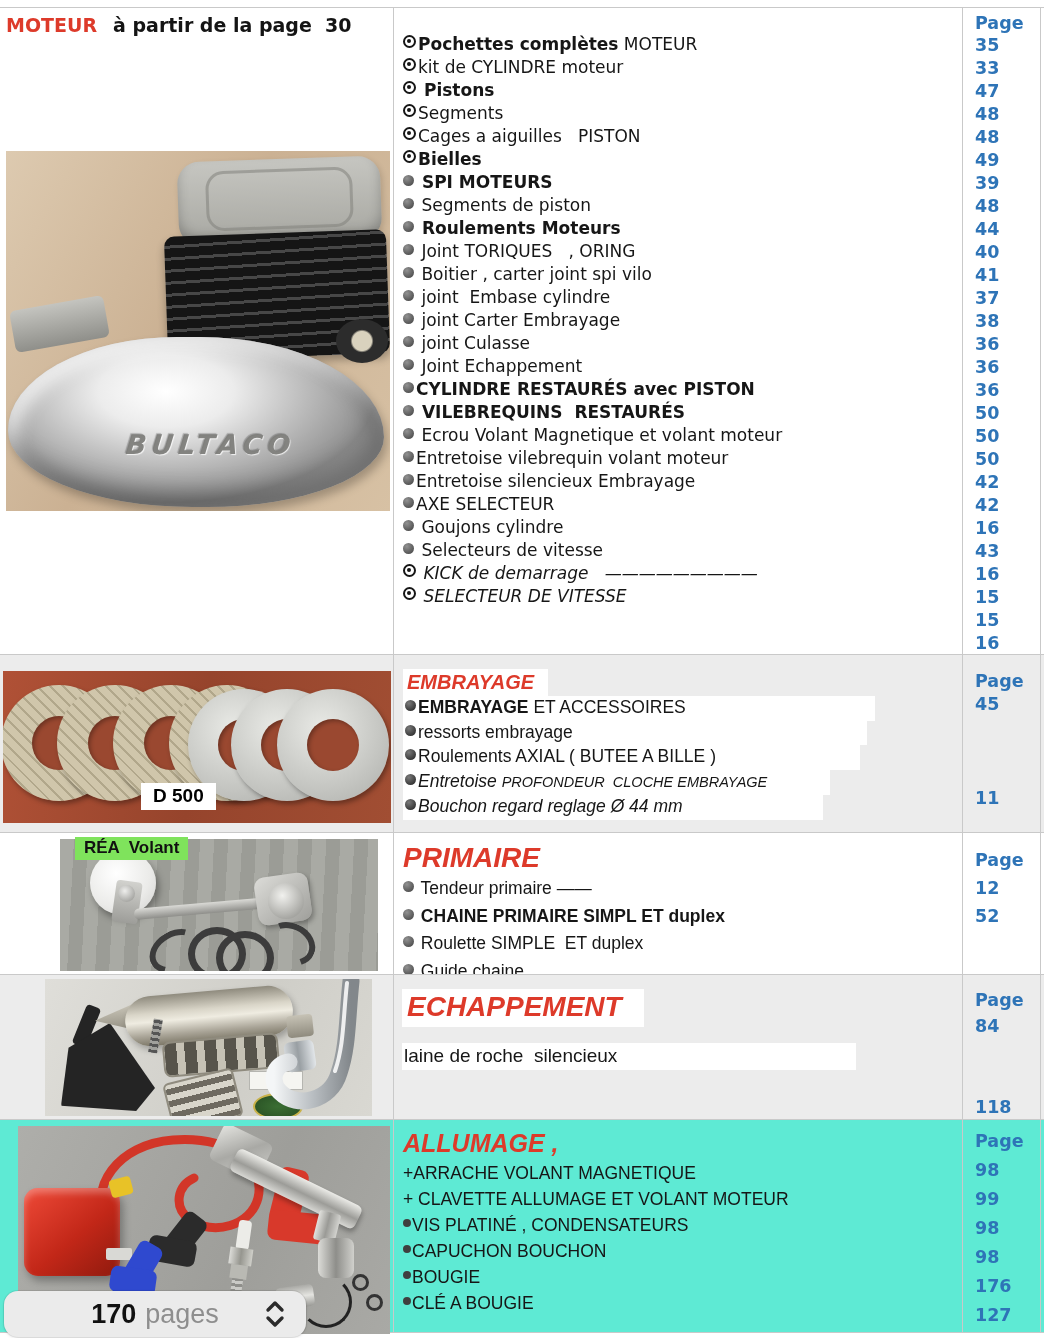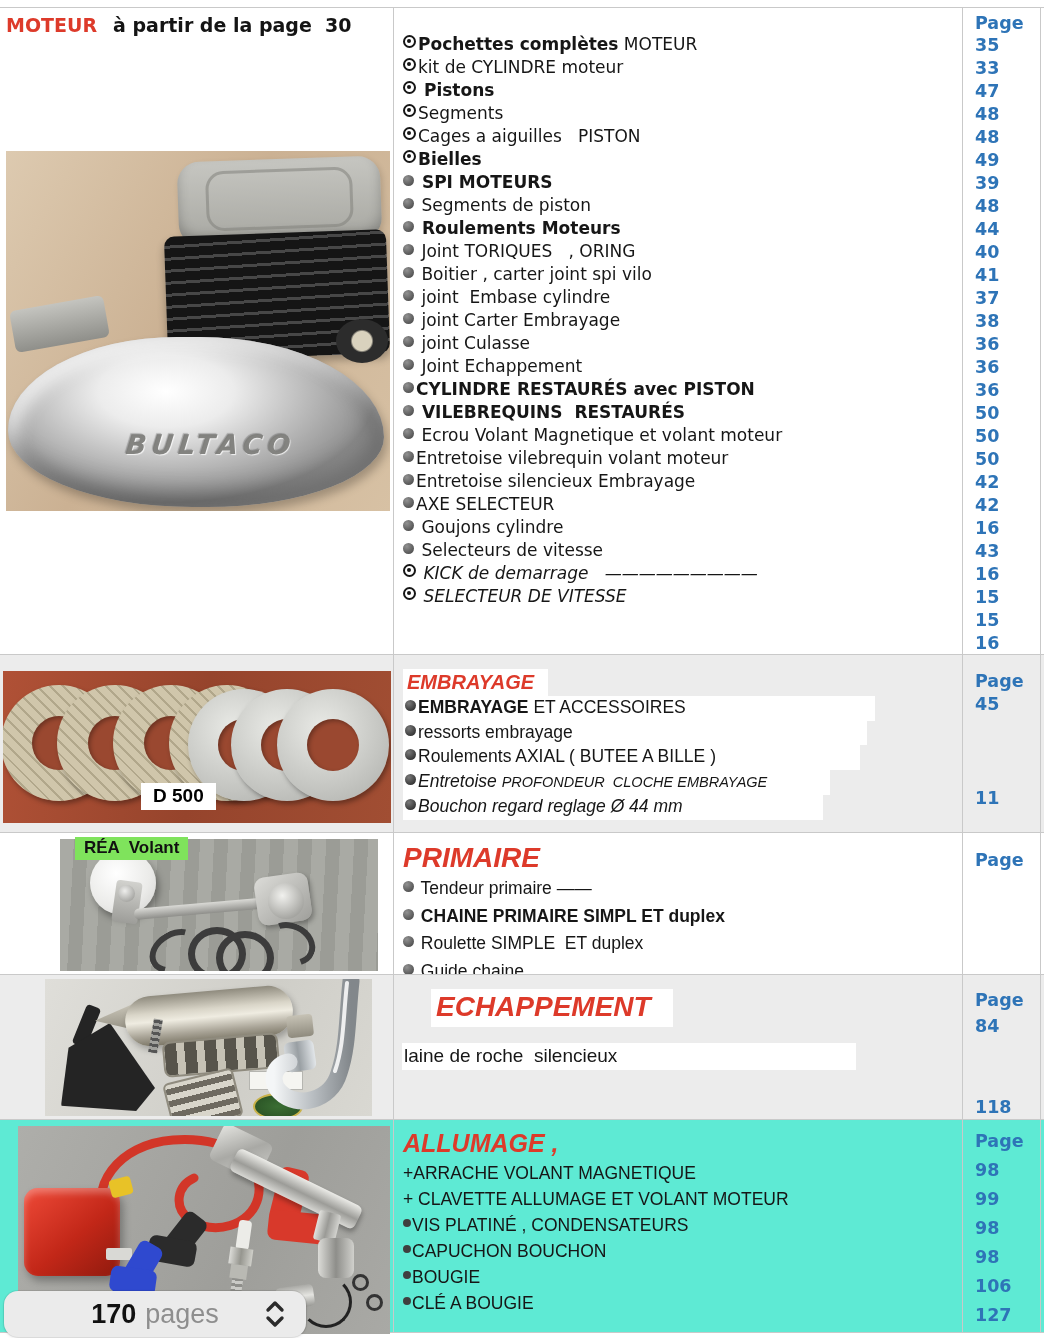--- a/index.html
+++ b/index.html
@@ -19,21 +19,21 @@
 
   
   .moteur-head{position:absolute;left:6px;top:6px;font-size:19px;font-weight:bold;white-space:pre;}
   .moteur-head .red{color:#dd3a2a;margin-right:16px;}
   .moteur-head .blk{color:#141414;}
   .sec-title{color:#dd3a2a;font-weight:bold;font-style:italic;font-family:"Liberation Sans",sans-serif;}
   #row-embrayage .sec-title{font-size:20px;line-height:24px;}
   #row-embrayage .sec-title .tpatch{background:#fff;display:inline-block;padding:1px 14px 2px 4px;}
   #row-primaire .sec-title{font-size:28px;line-height:34px;}
   #row-echappement .sec-title{font-size:28px;line-height:32px;}
-  #row-echappement .sec-title .tpatch{background:#fff;display:inline-block;padding:2px 22px 4px 5px;margin-left:29px;}
+  #row-echappement .sec-title .tpatch{background:#fff;display:inline-block;padding:2px 22px 4px 5px;}
   #row-allumage .sec-title{font-size:25px;line-height:34px;}
 
   
   .items{white-space:nowrap;}
   #row-moteur .items{padding:25px 0 0 9px;}
   #row-moteur .item{line-height:23px;font-size:17px;}
   #row-embrayage .itwrap{padding:14px 0 0 9px;}
   #row-embrayage .item{line-height:23.5px;font-size:17.5px;font-family:"Liberation Sans",sans-serif;}
   #row-primaire .itwrap{padding:8px 0 0 9px;}
   #row-primaire .item{line-height:27.5px;font-size:17.5px;font-family:"Liberation Sans",sans-serif;}
@@ -336,20 +336,26 @@
           <div class="item"><span class="bl-dot"></span><span class="t"> Tendeur primaire ——</span></div>
           <div class="item"><span class="bl-dot"></span><span class="t b"> CHAINE PRIMAIRE SIMPL ET duplex</span></div>
           <div class="item"><span class="bl-dot"></span><span class="t"> Roulette SIMPLE  ET duplex</span></div>
           <div class="item"><span class="bl-dot"></span><span class="t"> Guide chaine</span></div>
         </div>
     </div>
   </div>
   <div class="c3">
     <div class="pg">
         <div class="pg-head">Page</div>
+        <div>
+          <div class="pg-line">12</div>
+          <div class="pg-line">52</div>
+          <div class="pg-line"></div>
+          <div class="pg-line"></div>
+        </div>
       </div>
   </div>
 </div>
 
 <div class="row" id="row-echappement">
   <div class="c1">
     <div class="ph" id="ph-exh">
       <div class="panelarm"></div>
       <div class="blackpanel"></div>
       <div class="sil-cone"></div>
@@ -443,21 +449,21 @@
     </div>
   </div>
   <div class="c3">
     <div class="pg">
         <div class="pg-head">Page</div>
         <div>
           <div class="pg-line">98</div>
           <div class="pg-line">99</div>
           <div class="pg-line">98</div>
           <div class="pg-line">98</div>
-          <div class="pg-line">106</div>
+          <div class="pg-line">176</div>
           <div class="pg-line">127</div>
           <div class="pg-line"></div>
         </div>
       </div>
   </div>
 </div>
 
 <div class="pill">
   <span class="pill-count">170</span>
   <span class="pill-label">pages</span>

